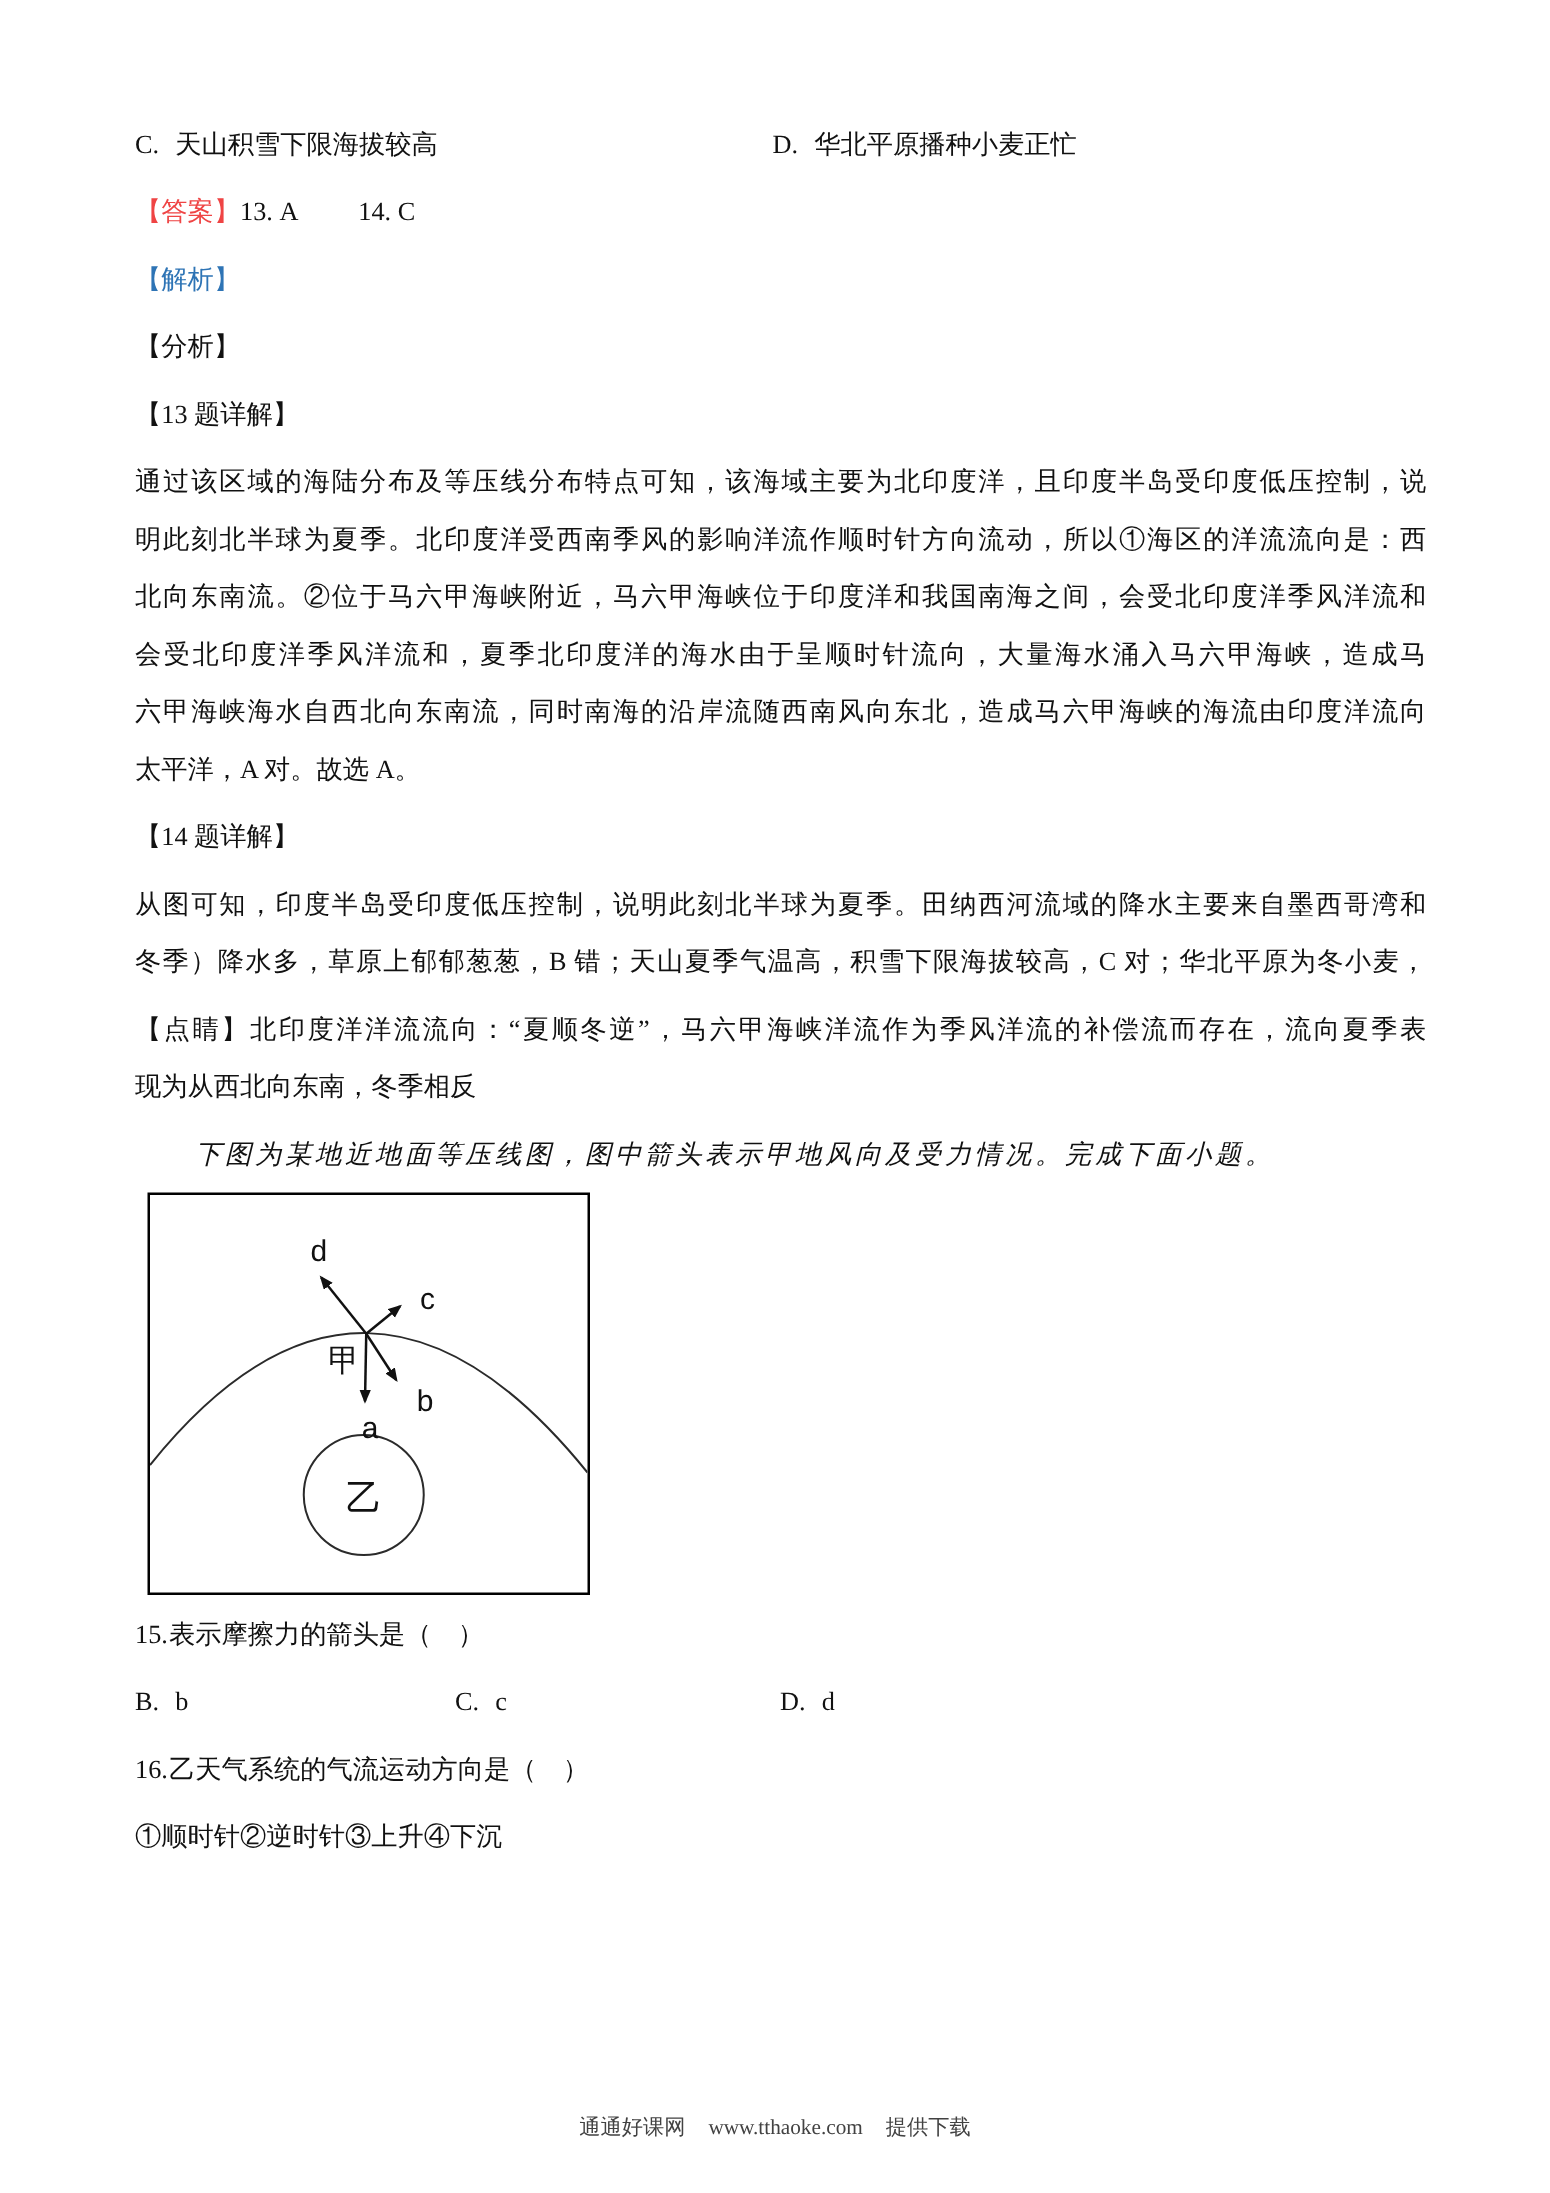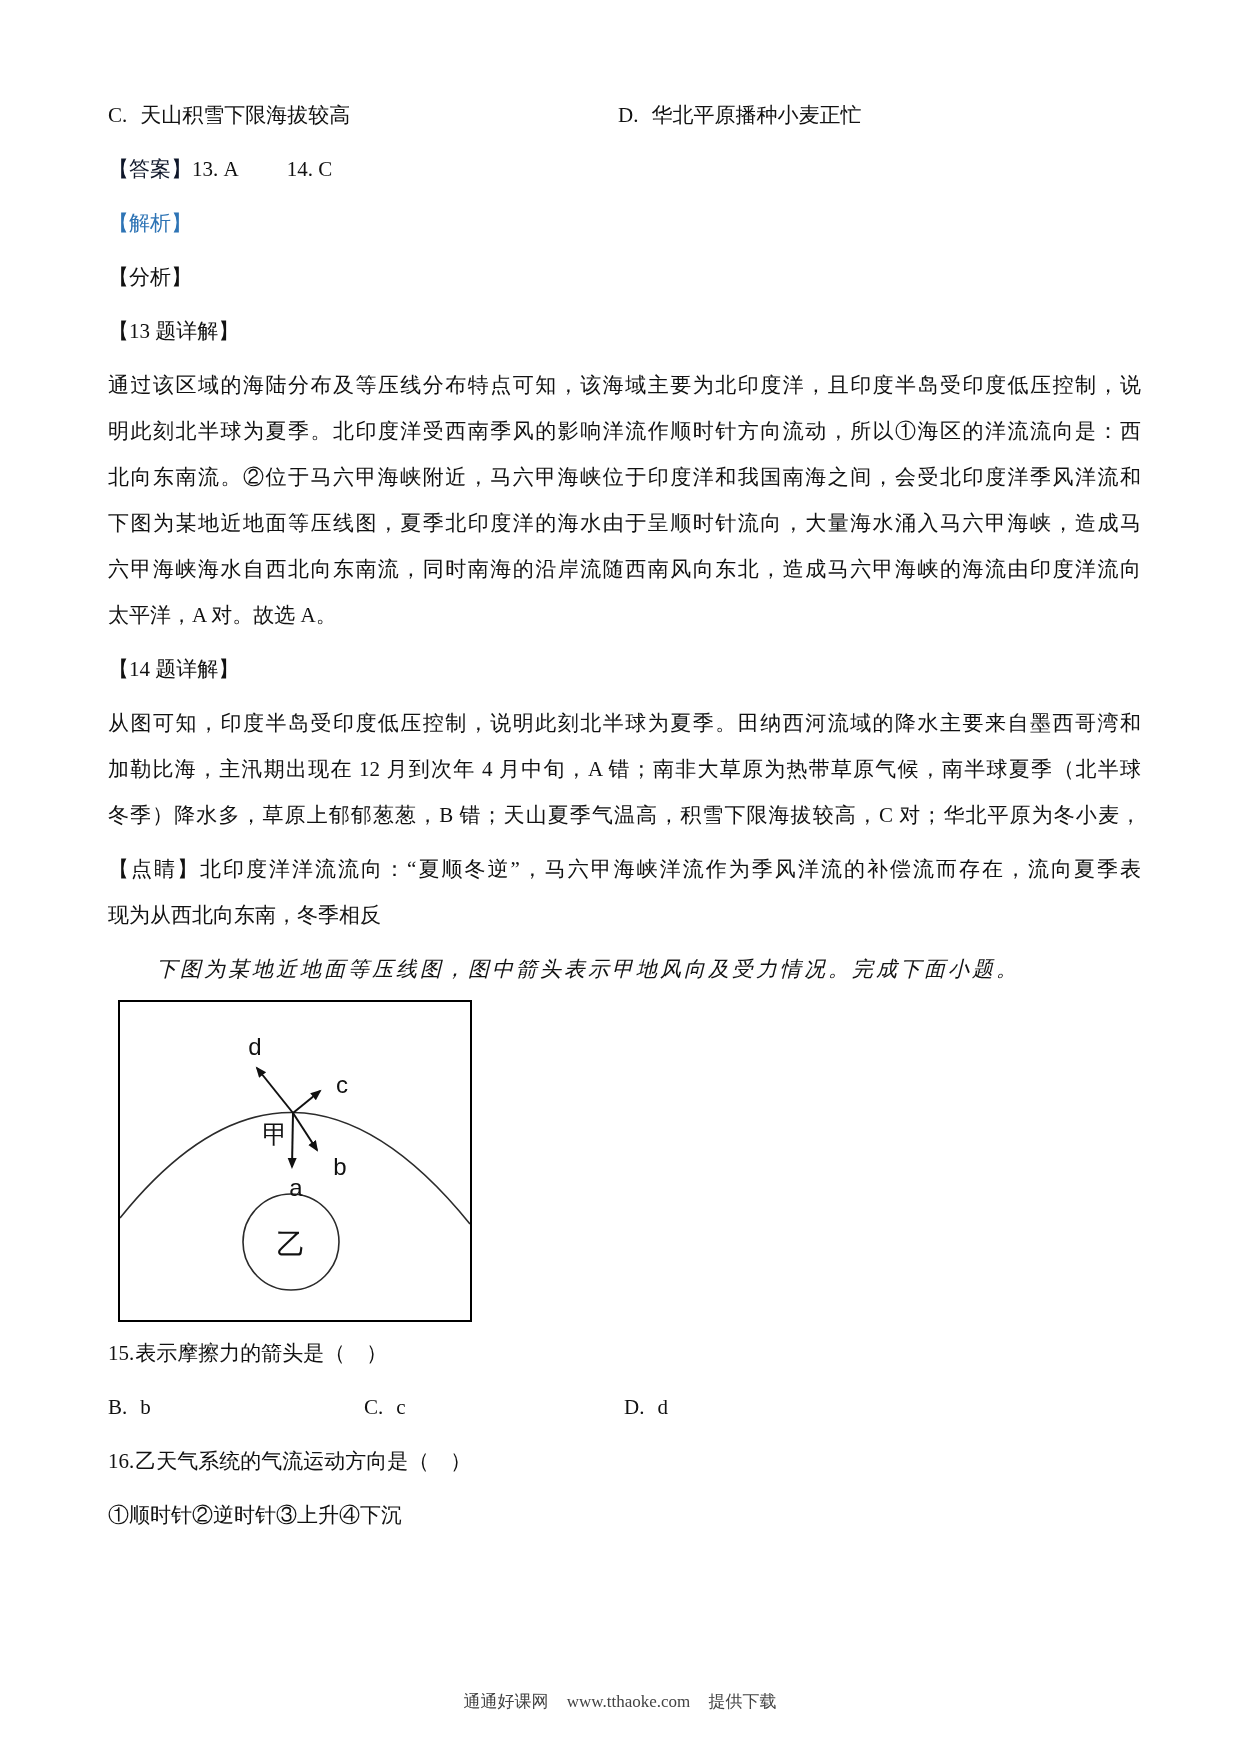--- a/index.html
+++ b/index.html
@@ -48,43 +48,42 @@
 
 <div class="page">
   <div class="content">
 
     <div class="ln row-cd">
       <span><span class="opt-label">C.</span><span>天山积雪下限海拔较高</span></span>
       <span class="col-d"><span class="opt-label">D.</span><span>华北平原播种小麦正忙</span></span>
     </div>
 
     <div class="ln">
-      <span style="color: #0f172a;">【答案】</span><span class="ans-item">13. A</span><span>14. C</span>
+      <span style="color: #ef4444;">【答案】</span><span class="ans-item">13. A</span><span>14. C</span>
     </div>
 
     <div class="ln"><span style="color: rgb(46, 116, 181);">【解析】</span></div>
 
     <div class="ln">【分析】</div>
 
     <div class="ln">【13 题详解】</div>
 
     <div class="para">
       <div class="pl">通过该区域的海陆分布及等压线分布特点可知，该海域主要为北印度洋，且印度半岛受印度低压控制，说</div>
       <div class="pl">明此刻北半球为夏季。北印度洋受西南季风的影响洋流作顺时针方向流动，所以①海区的洋流流向是：西</div>
       <div class="pl">北向东南流。②位于马六甲海峡附近，马六甲海峡位于印度洋和我国南海之间，会受北印度洋季风洋流和</div>
-      <div class="pl">下图为某地近地面等压线图，夏季北印度洋的海水由于呈顺时针流向，大量海水涌入马六甲海峡，造成马</div>
+      <div class="pl">会受北印度洋季风洋流和，夏季北印度洋的海水由于呈顺时针流向，大量海水涌入马六甲海峡，造成马</div>
       <div class="pl">六甲海峡海水自西北向东南流，同时南海的沿岸流随西南风向东北，造成马六甲海峡的海流由印度洋流向</div>
       <div class="pl last">太平洋，A 对。故选 A。</div>
     </div>
 
     <div class="ln">【14 题详解】</div>
 
     <div class="para">
       <div class="pl">从图可知，印度半岛受印度低压控制，说明此刻北半球为夏季。田纳西河流域的降水主要来自墨西哥湾和</div>
-      <div class="pl">加勒比海，主汛期出现在 12 月到次年 4 月中旬，A 错；南非大草原为热带草原气候，南半球夏季（北半球</div>
       <div class="pl">冬季）降水多，草原上郁郁葱葱，B 错；天山夏季气温高，积雪下限海拔较高，C 对；华北平原为冬小麦，</div>
     </div>
 
     <div class="para">
       <div class="pl">【点睛】北印度洋洋流流向：“夏顺冬逆”，马六甲海峡洋流作为季风洋流的补偿流而存在，流向夏季表</div>
       <div class="pl last">现为从西北向东南，冬季相反</div>
     </div>
 
     <div class="ln intro">下图为某地近地面等压线图，图中箭头表示甲地风向及受力情况。完成下面小题。</div>
 

